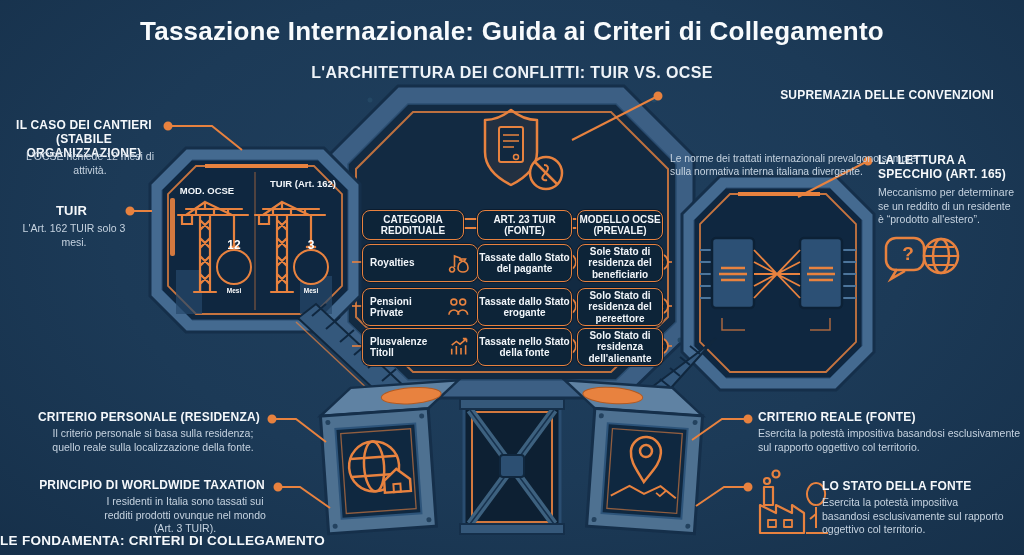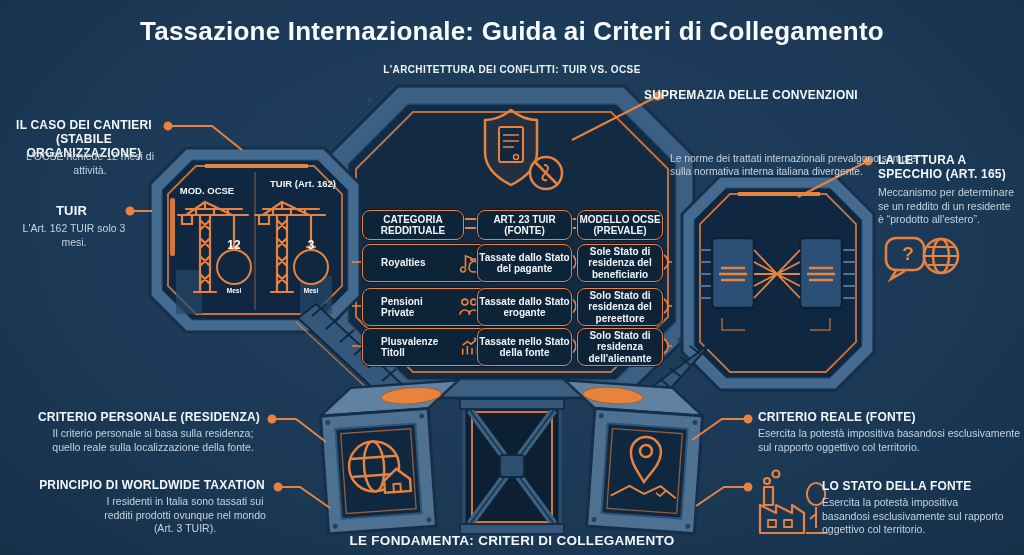--- a/index.html
+++ b/index.html
@@ -7,32 +7,32 @@
     position:relative;width:1024px;height:555px;overflow:hidden;
     background:radial-gradient(ellipse at 50% 42%, #20405f 0%, #1c3a57 55%, #16304a 100%);
     font-family:"Liberation Sans", sans-serif;
   }
   .abs{position:absolute;}
   .co-title{font-weight:bold;font-size:12px;color:#f5f8fb;letter-spacing:.2px;line-height:1.18;}
   .co-body{font-size:10.5px;color:#c6d3e0;line-height:1.3;}
   .ta-r{text-align:center;}
   .ta-c{text-align:center;}
   #main-title{left:0;top:16px;width:1024px;text-align:center;font-size:26px;font-weight:bold;color:#f8fbfd;letter-spacing:.2px;}
-  #top-banner{left:0;top:64px;width:1024px;text-align:center;font-size:10px;font-weight:bold;color:#eef3f8;letter-spacing:.4px;}
-  #bottom-banner{left:0;top:533px;width:1024px;text-align:center;font-size:13.5px;font-weight:bold;color:#f5f8fb;letter-spacing:.3px;}
+  #top-banner{left:0;top:64px;width:1024px;text-align:center;font-size:16px;font-weight:bold;color:#eef3f8;letter-spacing:.4px;}
+  #bottom-banner{left:0;top:533px;width:1024px;font-size:13.5px;font-weight:bold;color:#f5f8fb;letter-spacing:.3px;}
   .cell{
     position:absolute;background:#0d2438;border:1.5px solid #e8823f;border-radius:8px;
     display:flex;align-items:center;justify-content:center;text-align:center;
     color:#f2f6fa;font-weight:bold;box-shadow:0 0 0 1px rgba(10,25,42,.8);
   }
   .cell .lbl{line-height:1.12;}
   .hdr{font-size:10px;}
   .body-cell{font-size:10px;}
   .small-cell{font-size:10px;}
-  .cat-cell{justify-content:space-between;padding:0 18px;text-align:left;}
+  .cat-cell{justify-content:space-between;padding:0 7px;text-align:left;}
   .watch{
     position:absolute;width:36px;height:36px;border-radius:50%;
     background:#0f2740;border:2.5px solid #e8823f;box-sizing:border-box;
     display:flex;flex-direction:column;align-items:center;justify-content:center;
     color:#fff;font-weight:bold;z-index:4;gap:36px;
   }
   .watch .num{font-size:12px;line-height:1;}
   .watch .unit{font-size:6.5px;line-height:1.2;}
   .crane-label{position:absolute;z-index:4;font-weight:bold;font-size:9.5px;color:#f2f6fa;text-align:center;line-height:1.2;}
   #q-mark{left:897px;top:243px;width:22px;text-align:center;font-size:19px;font-weight:bold;color:#e8823f;z-index:4;}
@@ -266,21 +266,21 @@
 
   <div class="abs co-title ta-r" style="left:20px;top:203px;width:103px;font-size:13px;">TUIR</div>
   <div class="abs co-body ta-c" style="left:10px;top:222px;width:128px;">L'Art. 162 TUIR solo 3 mesi.</div>
 
   <div class="abs co-title ta-r" style="left:30px;top:410px;width:238px;">CRITERIO PERSONALE (RESIDENZA)</div>
   <div class="abs co-body ta-r" style="left:38px;top:427px;width:230px;">Il criterio personale si basa sulla residenza; quello reale sulla localizzazione della fonte.</div>
 
   <div class="abs co-title ta-r" style="left:30px;top:478px;width:244px;">PRINCIPIO DI WORLDWIDE TAXATION</div>
   <div class="abs co-body ta-r" style="left:100px;top:495px;width:170px;">I residenti in Italia sono tassati sui redditi prodotti ovunque nel mondo (Art. 3 TUIR).</div>
 
-  <div class="abs co-title" style="left:644px;top:88px;width:300px;">SUPREMAZIA DELLE CONVENZIONI</div>
+  <div class="abs co-title" style="left:694px;top:88px;width:300px;text-align:right;">SUPREMAZIA DELLE CONVENZIONI</div>
   <div class="abs co-body" style="left:670px;top:104px;width:252px;font-size:10.3px;margin-top:48px;">Le norme dei trattati internazionali prevalgono sempre sulla normativa interna italiana divergente.</div>
 
   <div class="abs co-title" style="left:878px;top:153px;width:146px;">LA LETTURA A SPECCHIO (ART. 165)</div>
   <div class="abs co-body" style="left:878px;top:186px;width:140px;">Meccanismo per determinare se un reddito di un residente è “prodotto all'estero”.</div>
 
   <div class="abs co-title" style="left:758px;top:410px;width:250px;">CRITERIO REALE (FONTE)</div>
   <div class="abs co-body" style="left:758px;top:427px;width:272px;">Esercita la potestà impositiva basandosi esclusivamente sul rapporto oggettivo col territorio.</div>
 
   <div class="abs co-title" style="left:822px;top:479px;width:200px;">LO STATO DELLA FONTE</div>
   <div class="abs co-body" style="left:822px;top:496px;width:182px;">Esercita la potestà impositiva basandosi esclusivamente sul rapporto oggettivo col territorio.</div>

